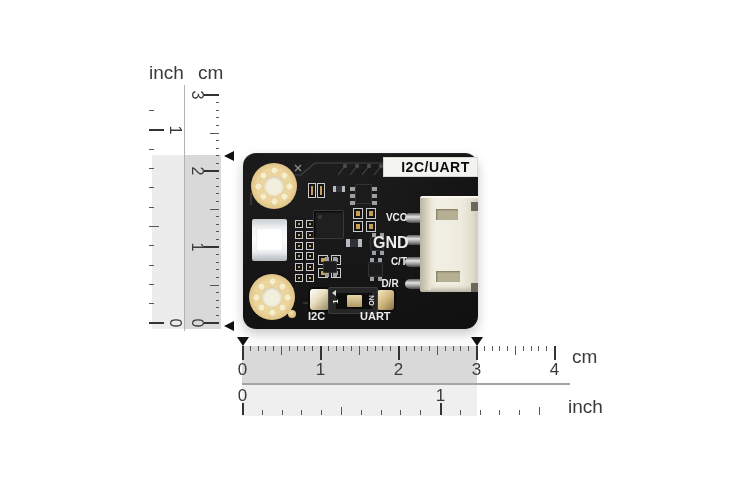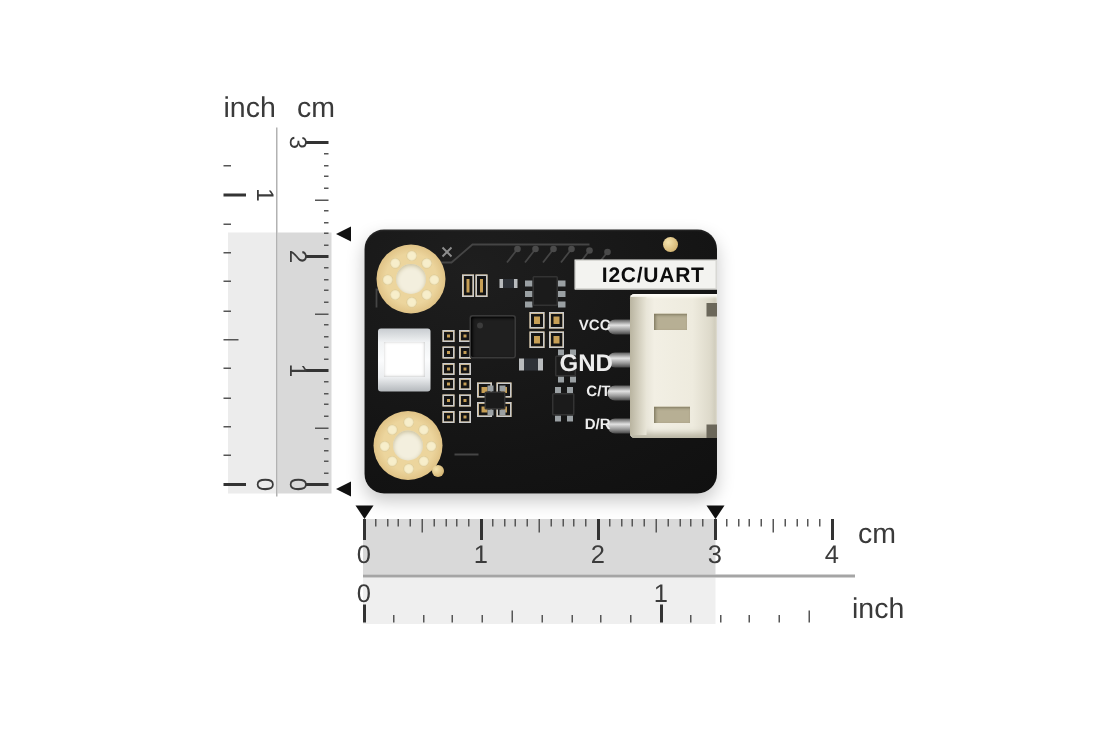--- a/index.html
+++ b/index.html
@@ -268,38 +268,56 @@
     <div style="left:9px;top:66px;width:35px;height:42px;border-radius:2px;z-index:2;
                 background:linear-gradient(180deg,#c8ccd0,#f1f3f4 22%,#fbfcfd 50%,#eceef0 78%,#b4b8bc);">
       <div style="left:4px;top:9px;width:27px;height:23px;background:#ffffff;box-shadow:inset 0 0 2px #c9c9c9;"></div>
     </div>
 
     <div style="left:70px;top:57px;width:31px;height:29px;background:#1f1f1f;border:1px solid #3a3a3a;
                 border-radius:2px;z-index:2;box-shadow:inset 1px 1px 2px #000;">
       <div style="left:4px;top:4px;width:4px;height:4px;border-radius:50%;background:#3c3c3c;"></div>
     </div>
 
-    <div class="pcb-label" style="left:140px;top:20px;width:95px;height:20px;font-size:14px;font-weight:bold;
+    <div class="pcb-label" style="left:140px;top:4px;width:95px;height:20px;font-size:14px;font-weight:bold;
                 line-height:20px;letter-spacing:.5px;padding-left:10px;">I2C/UART</div>
 
     <div class="conn" style="left:177px;top:43px;width:58px;height:96px;border-radius:3px 0 0 3px;
                 background:linear-gradient(90deg,#d4d0c0,#f2efe4 28%,#eeebde 72%,#d7d3c3);
                 box-shadow:inset 0 2px 2px #fdfcf7, inset 0 -3px 4px #b6b2a0;">
       <div style="left:0;top:2px;width:11px;height:92px;background:linear-gradient(90deg,#b9b4a0,#e9e6d8);"></div>
       <div class="notch" style="left:16px;top:13px;width:22px;height:11px;"></div>
       <div class="notch" style="left:16px;top:75px;width:24px;height:11px;"></div>
       <div style="left:51px;top:6px;width:7px;height:9px;background:#6b675a;"></div>
       <div style="left:51px;top:87px;width:7px;height:9px;background:#6b675a;"></div>
     </div>
 
     <div class="silk" style="left:130px;top:59px;width:34px;font-size:10px;text-align:right;">VCC</div>
     <div class="silk" style="left:130px;top:81px;width:34px;font-size:16px;text-align:right;">GND</div>
     <div class="silk" style="left:130px;top:103px;width:34px;font-size:10px;text-align:right;">C/T</div>
-    <div class="silk" style="left:130px;top:125px;width:34px;font-size:10px;text-align:right;">D/R</div>
-
-
+    <div class="silk" style="left:130px;top:125px;width:34px;font-size:10px;text-align:center;">D/R</div>
+
+
+    <div style="left:60px;top:130px;width:110px;height:46px;z-index:2;">
+      <div style="left:7px;top:6px;width:19px;height:21px;border-radius:3px;box-shadow:0 0 0 2px #0b0b0b;
+                  background:linear-gradient(135deg,#ffffff,#e8ddbd 45%,#9c8f66 95%);"></div>
+      <div style="left:74px;top:7px;width:17px;height:20px;border-radius:3px;box-shadow:0 0 0 2px #0b0b0b;
+                  background:linear-gradient(135deg,#f6ecc9,#cdb377 55%,#8d7b50 95%);"></div>
+      <div style="left:25px;top:4px;width:50px;height:27px;background:#262626;border:1px solid #3c3c3c;border-radius:2px;">
+        <div style="left:7px;top:5px;width:36px;height:16px;background:#0d0d0d;">
+          <div style="left:11px;top:2px;width:15px;height:12px;border-radius:1px;
+                      background:linear-gradient(180deg,#e6d6a8,#b29a66);"></div>
+        </div>
+        <div style="left:3px;top:2px;width:0;height:0;border-top:3px solid transparent;
+                    border-bottom:3px solid transparent;border-right:4px solid #dddddd;"></div>
+        <div class="silk" style="left:0px;top:9px;width:12px;font-size:8px;text-align:center;transform:rotate(-90deg);">1</div>
+        <div class="silk" style="left:35px;top:9px;width:14px;font-size:7px;text-align:center;transform:rotate(-90deg);">ON</div>
+      </div>
+      <div class="silk" style="left:5px;top:27px;width:30px;font-size:11px;">I2C</div>
+      <div class="silk" style="left:57px;top:27px;width:48px;font-size:11px;">UART</div>
+    </div>
 
     <div style="left:199px;top:5px;width:10px;height:10px;border-radius:50%;z-index:2;
                 background:radial-gradient(circle at 35% 35%,#f4e3ae,#c9a55e);"></div>
     <div style="left:45px;top:157px;width:8px;height:8px;border-radius:50%;z-index:2;
                 background:radial-gradient(circle at 35% 35%,#f4e3ae,#c9a55e);"></div>
   </div>
 </div>
 
 </body></html>

